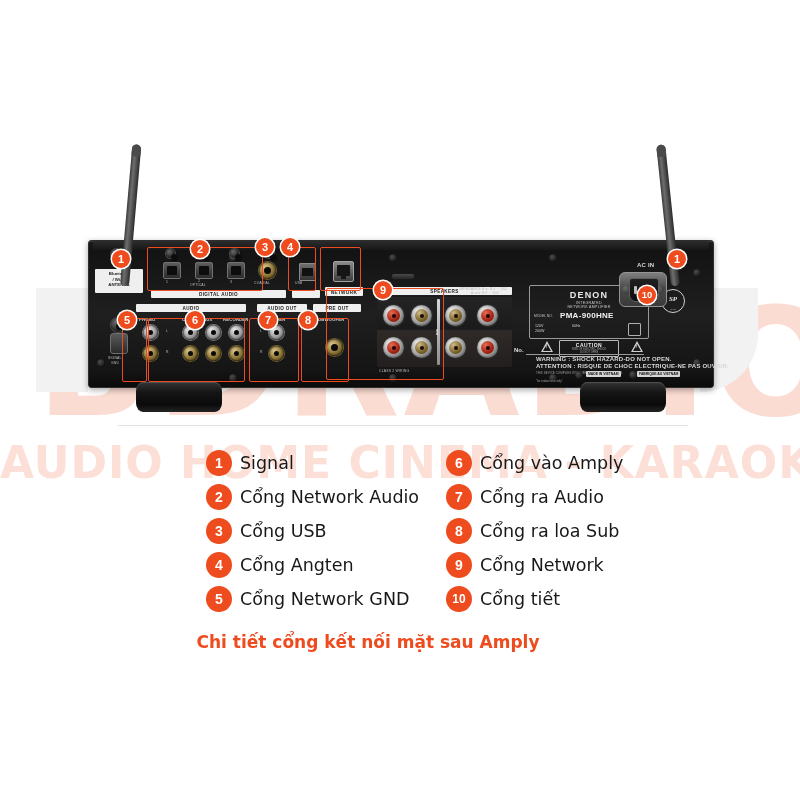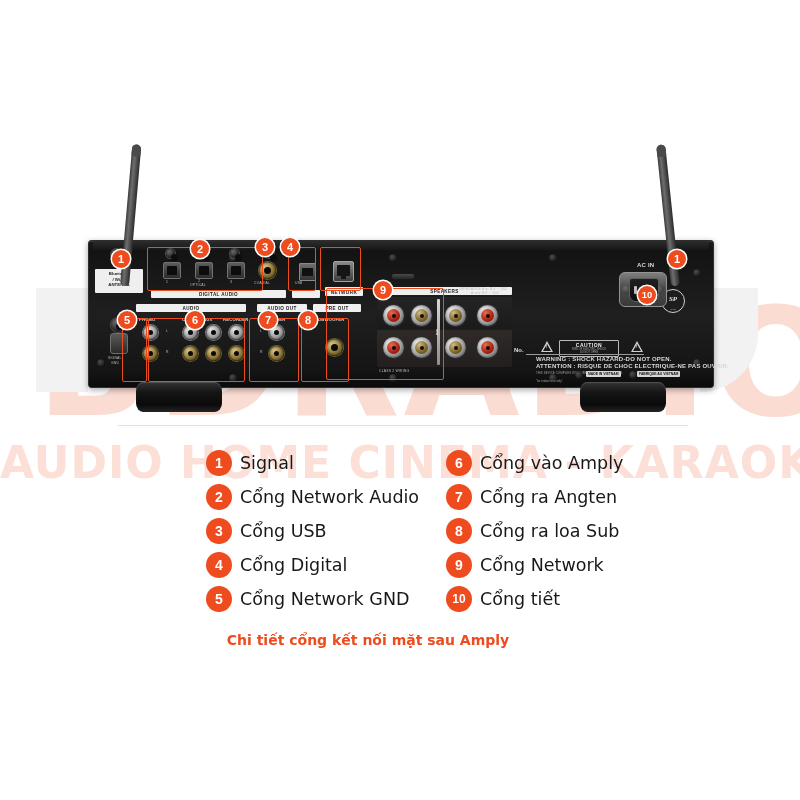--- a/index.html
+++ b/index.html
@@ -169,21 +169,21 @@
   .lg-badge.ten{font-size:12px;}
   .lg-text{
     position:absolute;left:34px;top:0;height:26px;line-height:26px;
     color:#181818;font-size:17.5px;white-space:nowrap;
     font-family:"DejaVu Sans","Liberation Sans",sans-serif;
   }
 
   
   .caption{
     position:absolute;left:0;top:632px;width:736px;text-align:center;z-index:10;
-    color:#ee4b1e;font-size:14px;font-weight:700;
+    color:#ee4b1e;font-size:17px;font-weight:700;
     font-family:"DejaVu Sans","Liberation Sans",sans-serif;
   }
 </style>
 </head>
 <body>
 
 <div id="stage">
 
   <div class="wm-big">BĐRADIO</div>
   <div class="wm-strip">AUDIO HOME CINEMA - KARAOKE</div>
@@ -354,20 +354,31 @@
           <div class="cap"></div>
         </div>
       <div class="binding red" style="left:388px;top:96px;">
           <div class="cap"></div>
         </div>
       <div style="position:absolute;left:348px;top:58px;width:3px;height:66px;background:linear-gradient(180deg,#d8d8d8,#8e8e8e);border-radius:1px;"></div>
       <div class="plabel sm" style="left:347px;top:88px;color:#f0f0f0;">B</div>
       <div class="plabel sm" style="left:347px;top:91px;color:#f0f0f0;">A</div>
       <div class="plabel sm" style="left:290px;top:128px;">CLASS 2 WIRING</div>
 
+      <div class="plate" style="left:440px;top:44px;width:118px;height:52px;">
+        <div class="brand" style="top:4px;">DENON</div>
+        <div class="sub" style="top:15px;">INTEGRATED</div>
+        <div class="sub" style="top:19px;">NETWORK AMPLIFIER</div>
+        <div class="modelpfx" style="left:4px;top:28px;">MODEL NO.</div>
+        <div class="model" style="left:30px;top:25px;">PMA-900HNE</div>
+        <div class="elec" style="left:5px;top:38px;">120V</div>
+        <div class="elec" style="left:42px;top:38px;">60Hz</div>
+        <div class="elec" style="left:5px;top:43px;">200W</div>
+        <div style="position:absolute;left:98px;top:37px;width:11px;height:11px;border:1px solid #b0b0b0;border-radius:1px;"></div>
+      </div>
 
       <div class="csa" style="left:572px;top:48px;">
         <div class="t">SP</div>
         <div class="b">C US</div>
       </div>
 
       <div class="tri" style="left:452px;top:100px;">
           <span class="trimark">!</span>
         </div>
       <div class="cautionbox" style="left:470px;top:99px;width:58px;height:15px;">
@@ -441,35 +452,35 @@
         <div class="lg-row" style="top: 34px;">
           <div class="lg-badge">2</div>
           <div class="lg-text">Cổng Network Audio</div>
         </div>
         <div class="lg-row" style="top: 68px;">
           <div class="lg-badge">3</div>
           <div class="lg-text">Cổng USB</div>
         </div>
         <div class="lg-row" style="top: 102px;">
           <div class="lg-badge">4</div>
-          <div class="lg-text">Cổng Digital</div>
+          <div class="lg-text">Cổng Angten</div>
         </div>
         <div class="lg-row" style="top: 136px;">
           <div class="lg-badge">5</div>
           <div class="lg-text">Cổng Network GND</div>
         </div>
       </div>
     <div class="lg-col" id="legend-right" style="left:446px;top:450px;">
         <div class="lg-row" style="top: 0px;">
           <div class="lg-badge">6</div>
           <div class="lg-text">Cổng vào Amply</div>
         </div>
         <div class="lg-row" style="top: 34px;">
           <div class="lg-badge">7</div>
-          <div class="lg-text">Cổng ra Angten</div>
+          <div class="lg-text">Cổng ra Audio</div>
         </div>
         <div class="lg-row" style="top: 68px;">
           <div class="lg-badge">8</div>
           <div class="lg-text">Cổng ra loa Sub</div>
         </div>
         <div class="lg-row" style="top: 102px;">
           <div class="lg-badge">9</div>
           <div class="lg-text">Cổng Network</div>
         </div>
         <div class="lg-row" style="top: 136px;">

